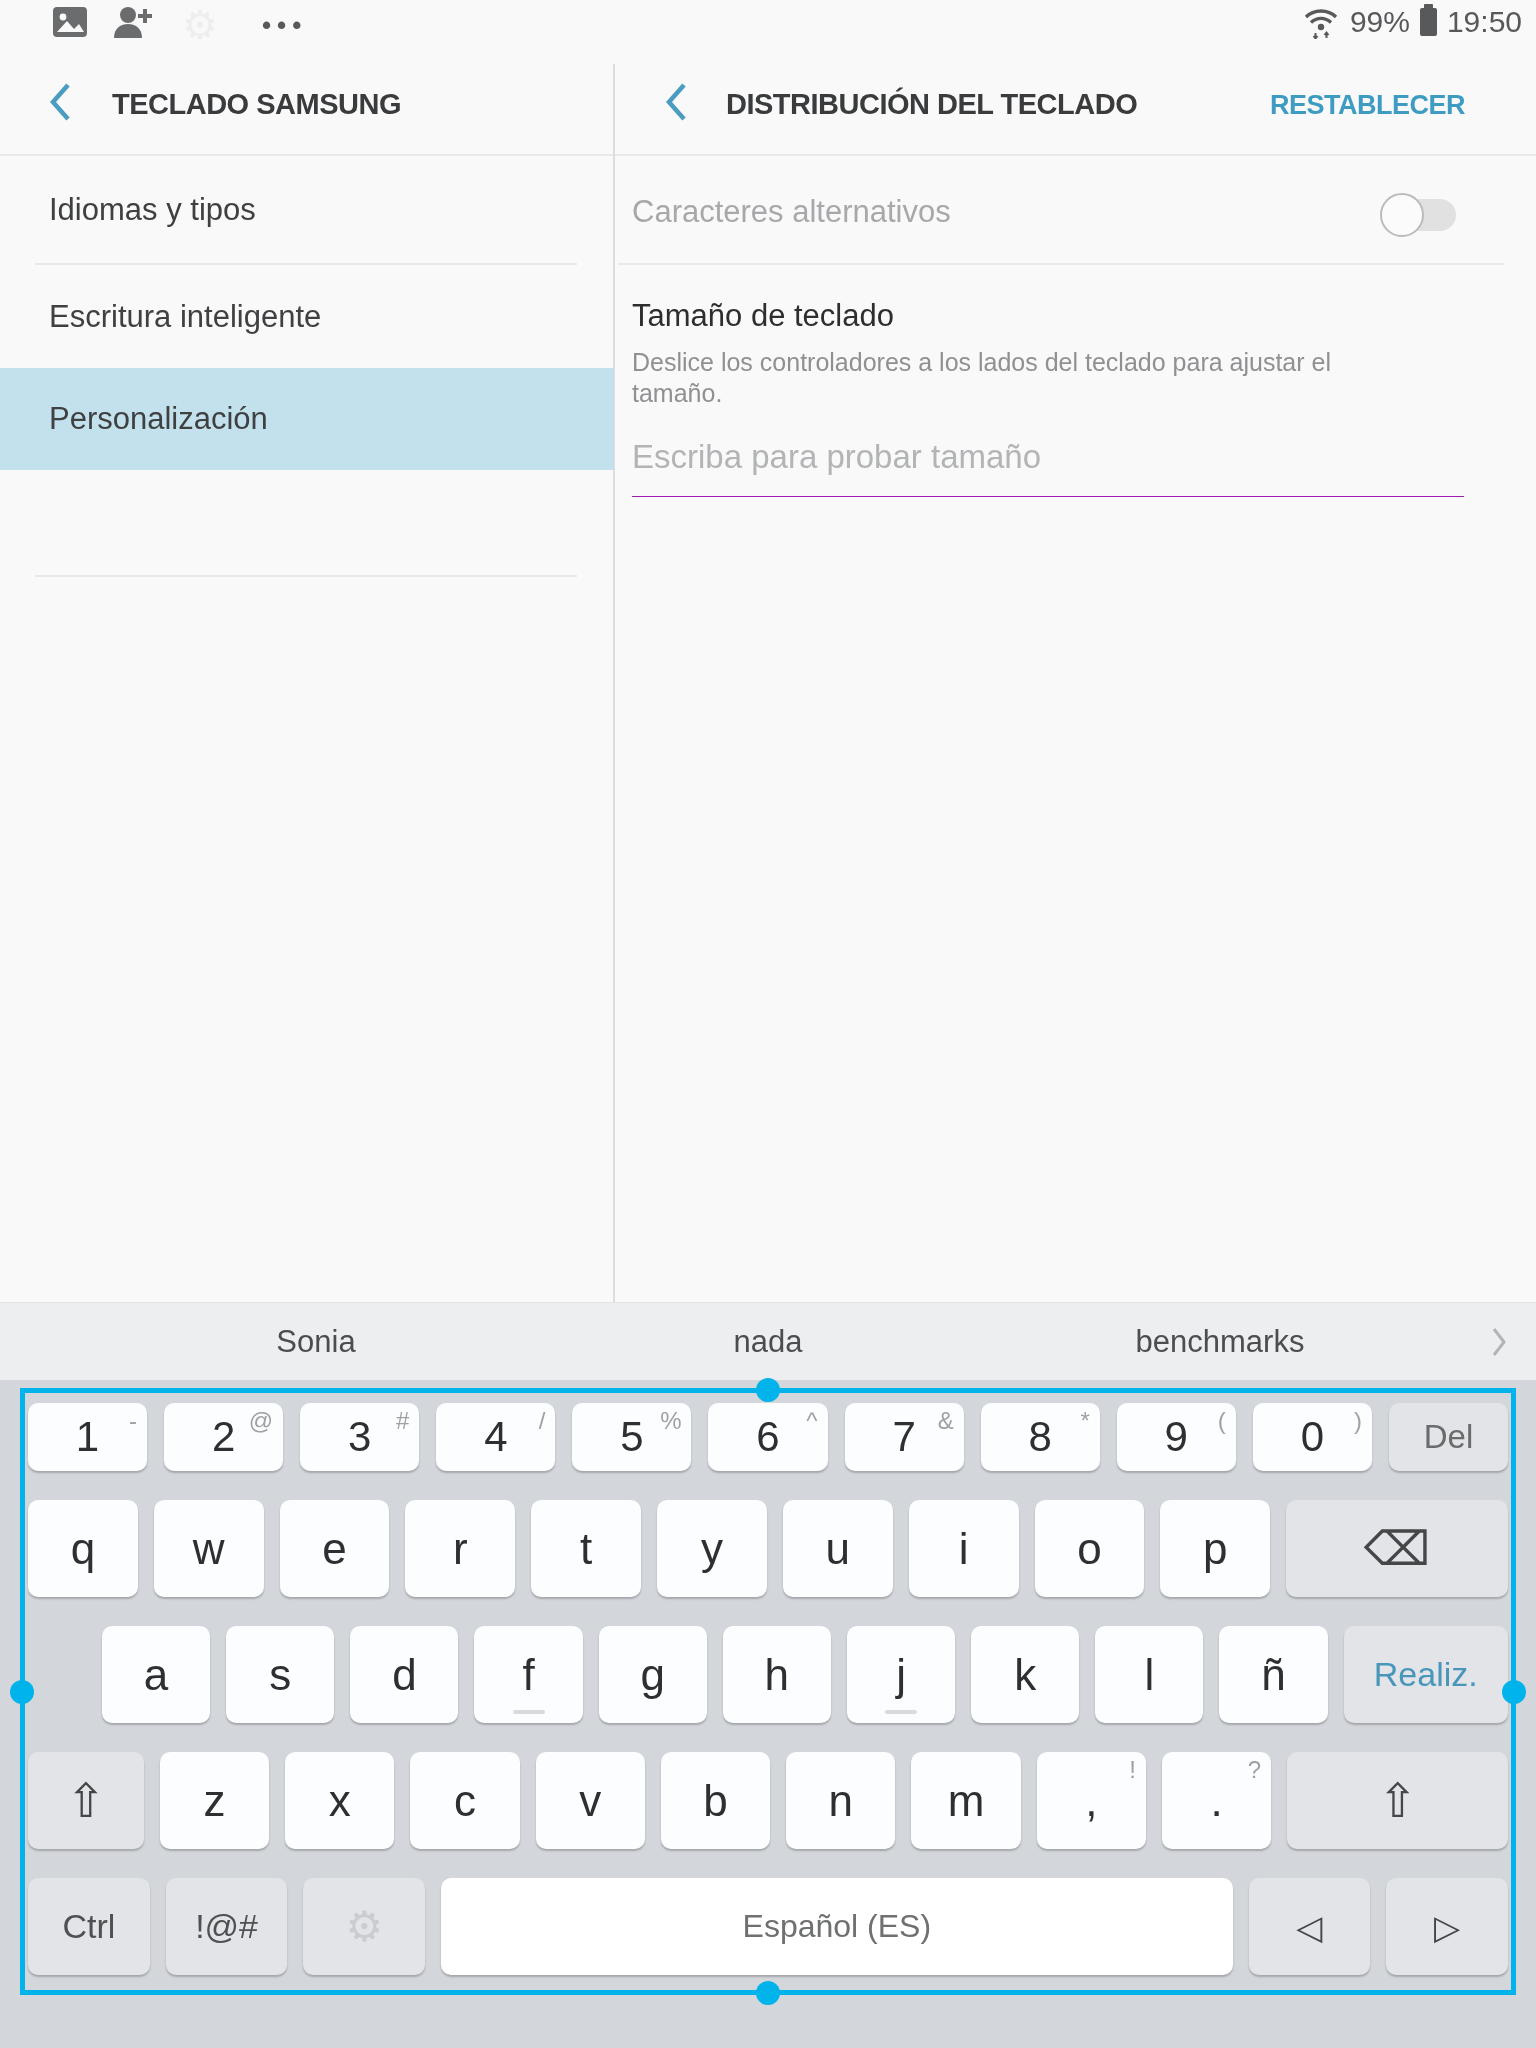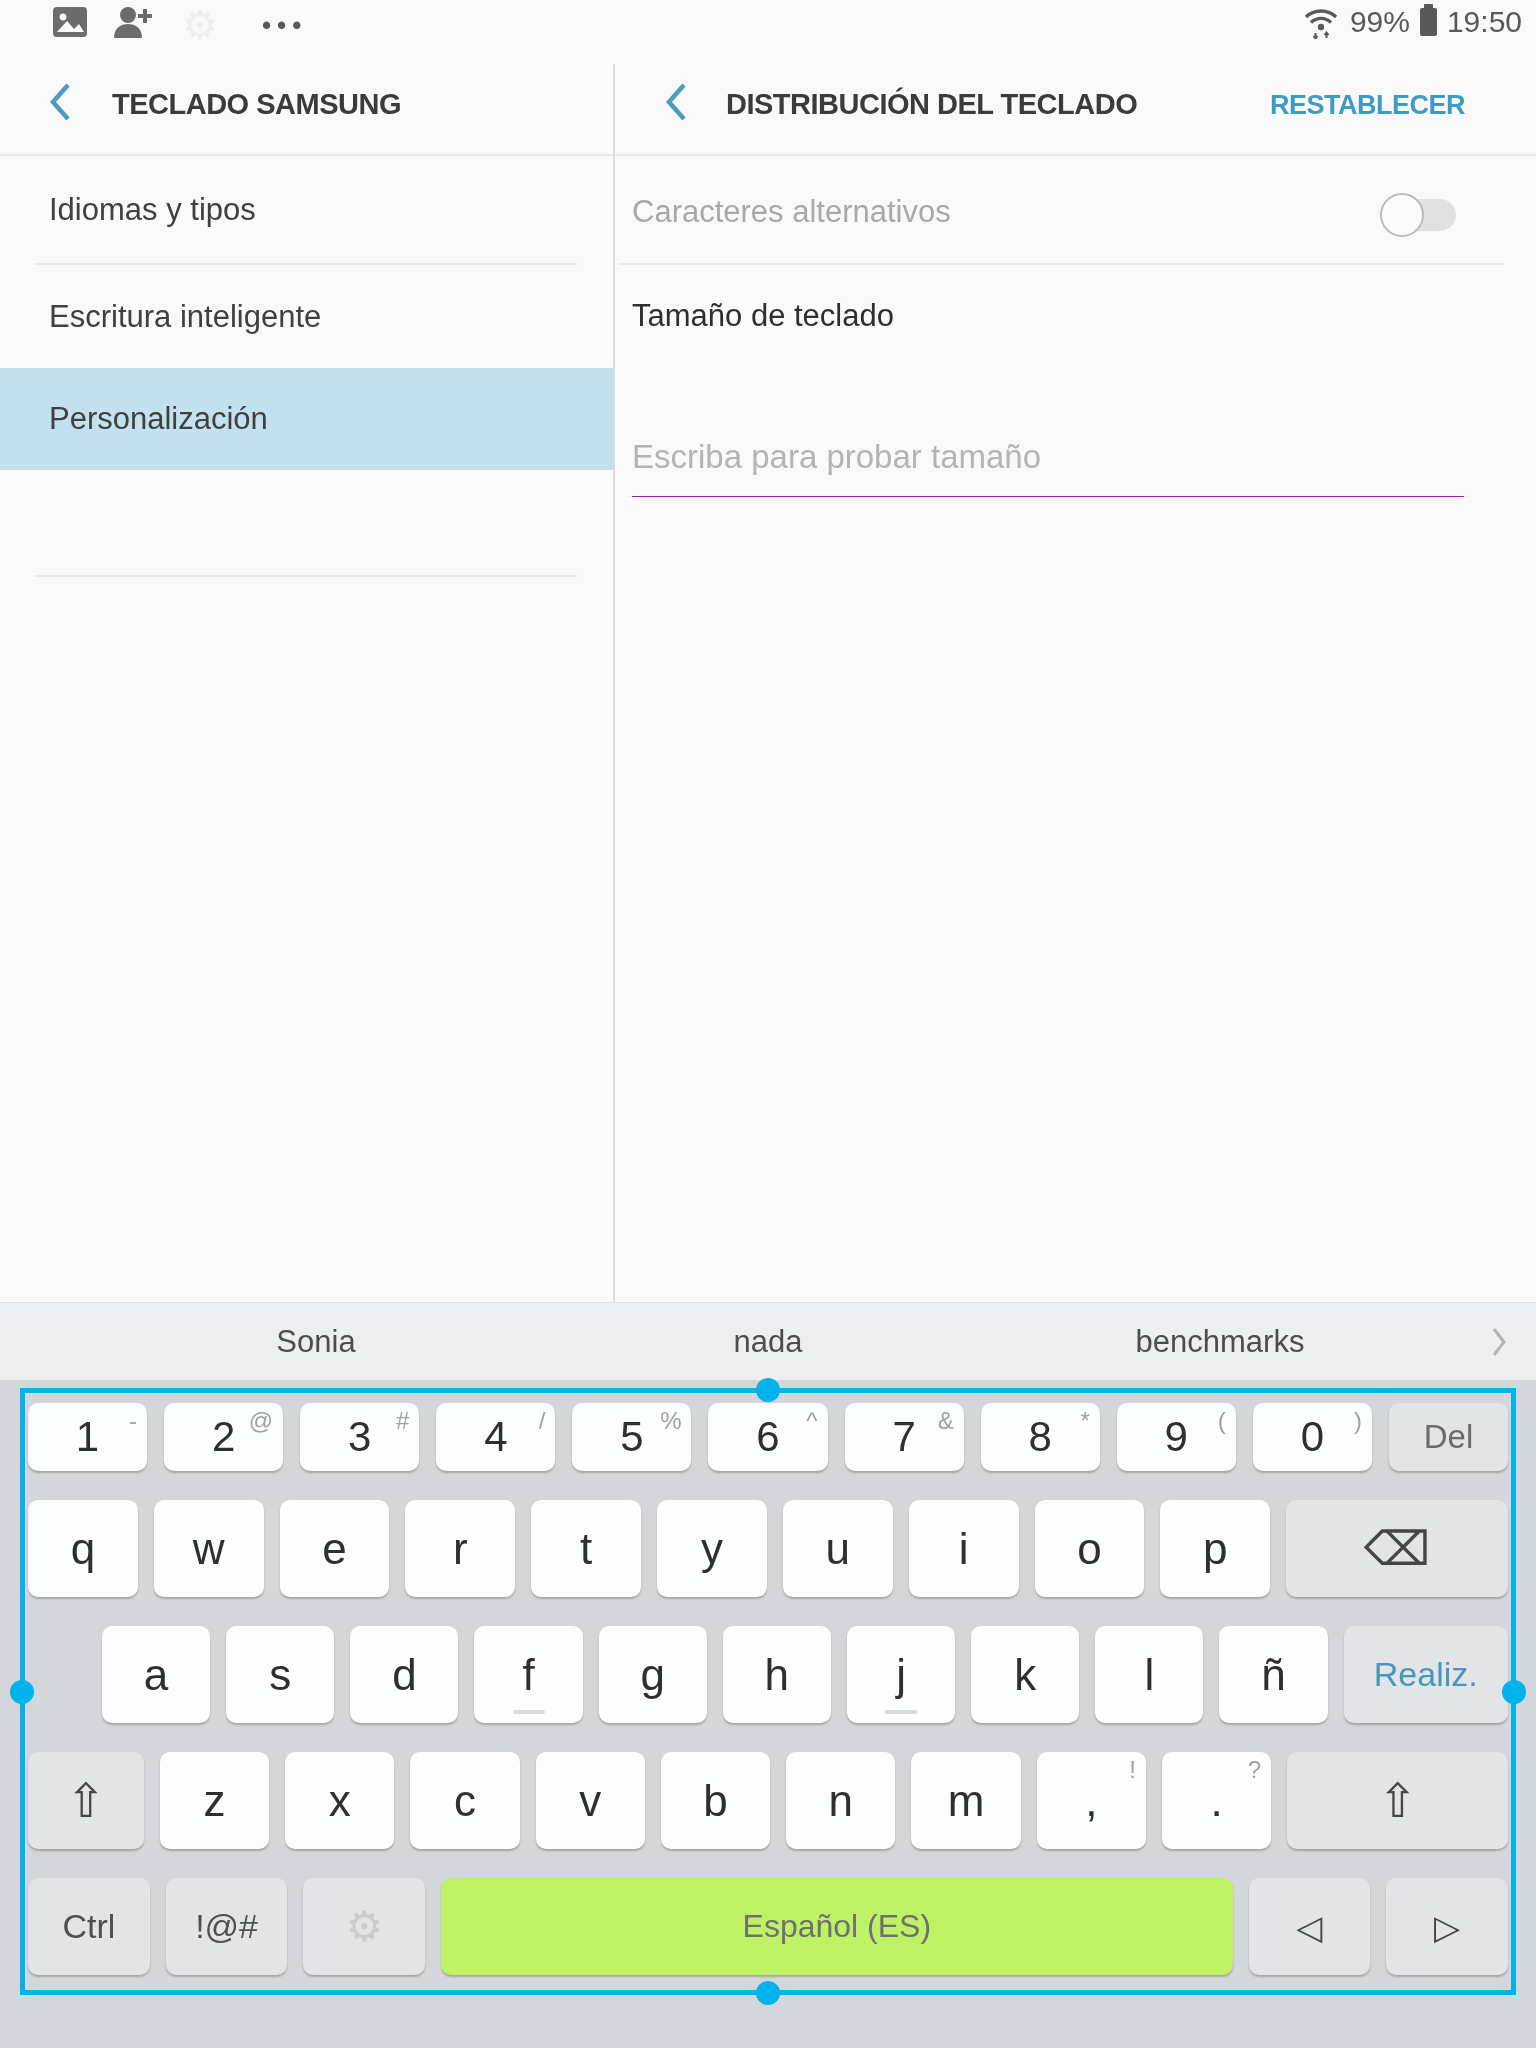--- a/index.html
+++ b/index.html
@@ -64,21 +64,21 @@
   .key-main { font-size:44px; color:#2e2f31; }
   .row-num .key-main { font-size:42px; }
   .key-sub { position:absolute; top:4px; right:10px; font-size:24px; color:#9fa1a3; }
   .key.fn { background:#e2e4e8; }
   .key.fn .key-main { font-size:34px; color:#4f5052; }
   .key.del .key-main { font-size:33px; color:#6a6b6d; }
   .key.glyph .key-main { font-size:47px; color:#454648; }
   .key.glyph-sm .key-main { font-size:34px; color:#454648; }
   .key.faint-glyph .key-main { font-size:42px; color:#caccd0; }
   .key.action .key-main { font-size:34px; color:#4897bb; }
-  .key.space { background:#bef264; }
+  .key.space { background:#ffffff; }
   .key.space .key-main { font-size:32px; color:#6e7072; }
   .homebar { position:absolute; bottom:9px; left:calc(50% - 16px); width:32px; height:4px; background:#d9dadc; border-radius:2px; }
 </style>
 </head>
 <body>
 
 <div class="screen">
 
   <div class="status-bar">
     <svg class="sb-icon sb-img" width="36" height="32" viewBox="0 0 36 32">
@@ -138,20 +138,21 @@
   <div class="list-divider" style="top:575px;"></div>
 
   <div class="right-panel">
     <div class="alt-row">Caracteres alternativos</div>
     <div class="toggle">
       <div class="toggle-track"></div>
       <div class="toggle-thumb"></div>
     </div>
     <div class="rp-divider"></div>
     <div class="size-title">Tamaño de teclado</div>
+    <div class="size-desc">Deslice los controladores a los lados del teclado para ajustar el tamaño.</div>
     <input class="size-input" type="text" placeholder="Escriba para probar tamaño" style="">
   </div>
 
   <div class="suggestion-bar">
     <div class="candidates">
         <div class="candidate">Sonia</div>
         <div class="candidate">nada</div>
         <div class="candidate">benchmarks</div>
       </div>
     <div class="more-chevron">

